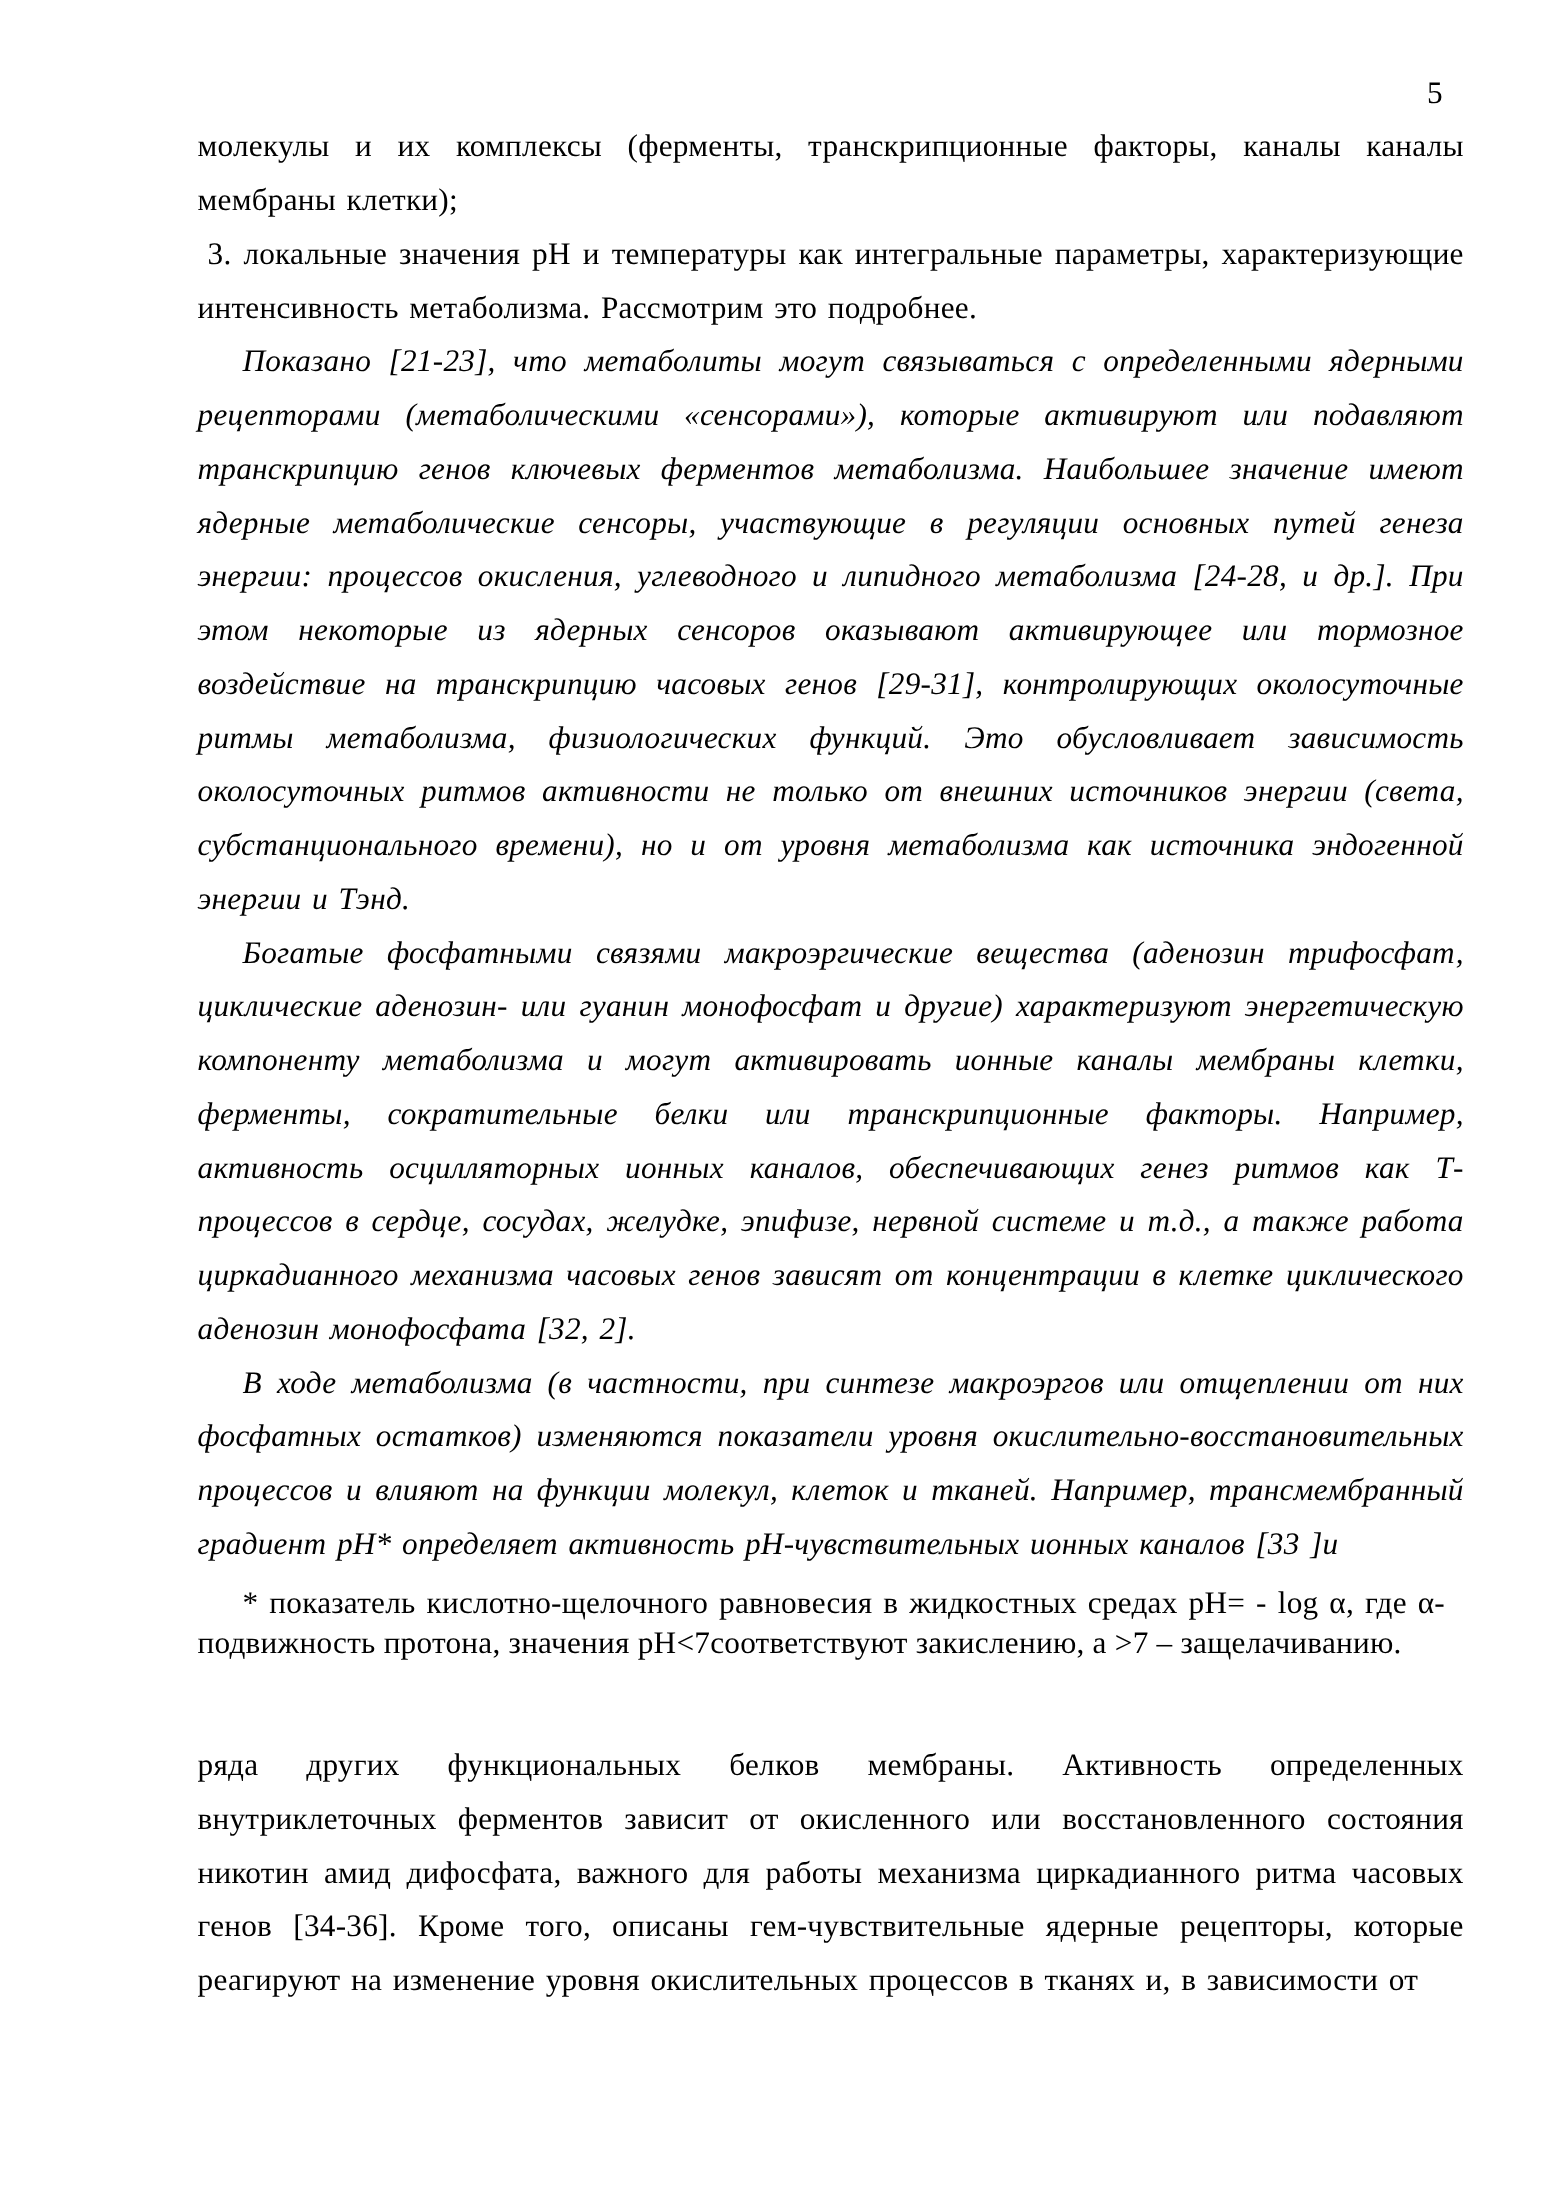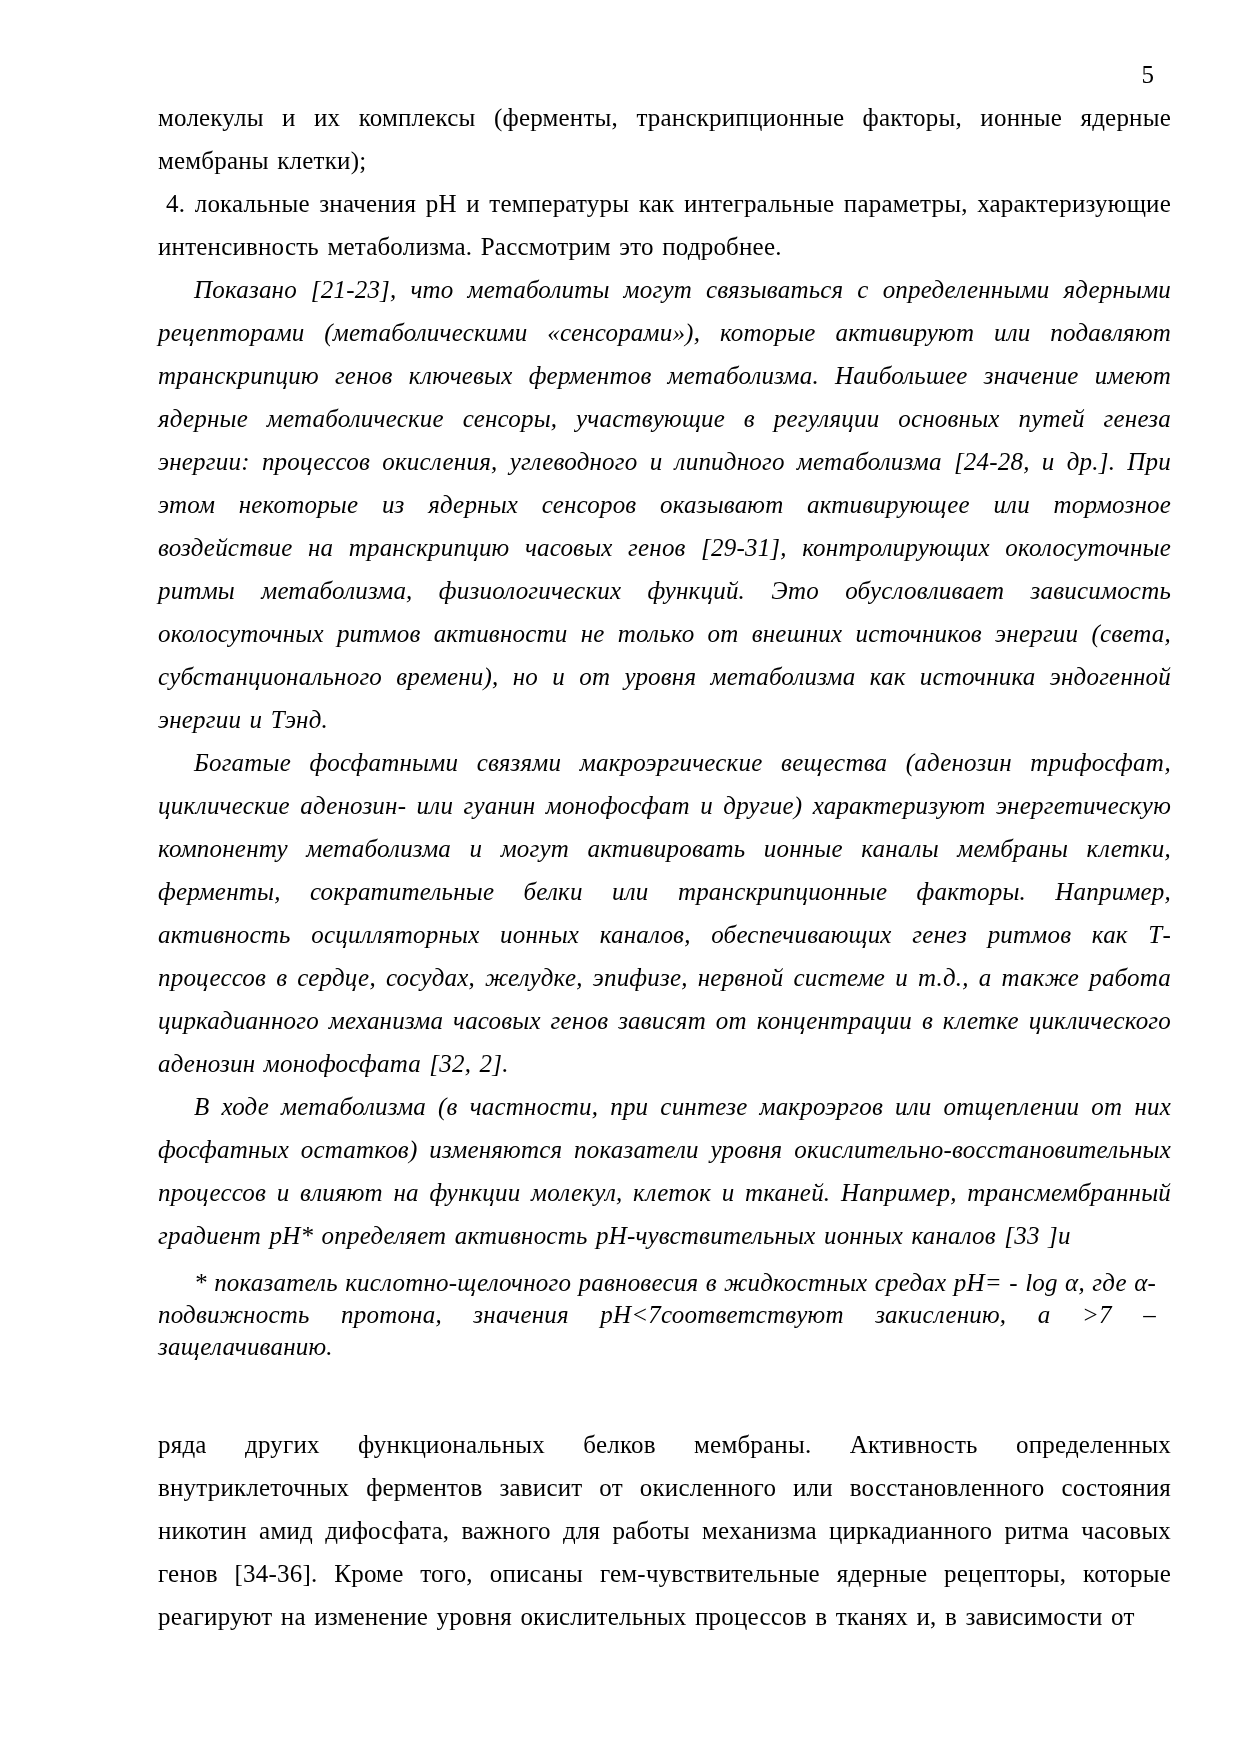--- a/index.html
+++ b/index.html
@@ -43,42 +43,41 @@
     text-indent: 36px;
     font-style: italic;
   }
   p.par-small-indent {
     text-indent: 8px;
   }
   .footnote {
     margin: 10px 15px 0 0;
     font-size: 25px;
     line-height: 32px;
-    font-style: italic;
     text-align: justify;
     text-justify: inter-word;
     text-indent: 36px;
     letter-spacing: 0.2px;
   }
   p.continuation {
     margin-top: 60px;
   }
 </style>
 </head>
 <body>
 
 <div class="page">
 
   <div class="page-number">5</div>
 
   <div class="text-block">
 
-    <p class="body-par">молекулы и их комплексы (ферменты, транскрипционные факторы, ионные ядерные мембраны клетки);</p>
+    <p class="body-par">молекулы и их комплексы (ферменты, транскрипционные факторы, каналы каналы мембраны клетки);</p>
 
-    <p class="body-par par-small-indent">4. локальные значения рН и температуры как интегральные параметры, характеризующие интенсивность метаболизма. Рассмотрим это подробнее.</p>
+    <p class="body-par par-small-indent">3. локальные значения рН и температуры как интегральные параметры, характеризующие интенсивность метаболизма. Рассмотрим это подробнее.</p>
 
     <p class="body-par par-indent">Показано [21-23], что метаболиты могут  связываться с определенными ядерными рецепторами (метаболическими «сенсорами»), которые активируют или подавляют транскрипцию генов ключевых ферментов метаболизма. Наибольшее значение имеют ядерные  метаболические сенсоры, участвующие в регуляции основных путей генеза энергии: процессов окисления, углеводного и липидного метаболизма [24-28, и др.]. При этом некоторые из ядерных сенсоров оказывают активирующее или тормозное воздействие на  транскрипцию часовых генов [29-31], контролирующих околосуточные ритмы метаболизма, физиологических функций. Это обусловливает зависимость околосуточных ритмов активности  не только от внешних источников энергии (света, субстанционального времени), но и от уровня метаболизма как источника эндогенной энергии и Тэнд.</p>
 
     <p class="body-par par-indent">Богатые фосфатными связями макроэргические вещества (аденозин трифосфат, циклические аденозин- или гуанин монофосфат и другие) характеризуют энергетическую компоненту метаболизма и могут активировать ионные каналы мембраны клетки, ферменты, сократительные белки или транскрипционные факторы.  Например, активность осцилляторных ионных каналов, обеспечивающих генез ритмов как Т-процессов в сердце, сосудах, желудке, эпифизе, нервной системе и т.д., а также работа циркадианного механизма часовых генов зависят от концентрации в клетке циклического аденозин монофосфата [32, 2].</p>
 
     <p class="body-par par-indent">В ходе метаболизма (в частности, при синтезе макроэргов или отщеплении от них фосфатных остатков) изменяются показатели уровня окислительно-восстановительных процессов и влияют на функции молекул,  клеток и тканей. Например, трансмембранный градиент рН* определяет активность рН-чувствительных ионных  каналов [33 ]и</p>
 
     <p class="footnote">* показатель кислотно-щелочного равновесия в жидкостных средах рН= - log α, где α-подвижность протона, значения рН&lt;7соответствуют закислению, а    &gt;7 – защелачиванию.</p>
 
     <p class="body-par continuation">ряда других функциональных белков мембраны. Активность определенных внутриклеточных ферментов зависит от окисленного или восстановленного состояния никотин амид дифосфата, важного для работы механизма циркадианного ритма часовых генов [34-36]. Кроме того, описаны гем-чувствительные ядерные рецепторы, которые реагируют на изменение уровня окислительных процессов в тканях и, в зависимости от</p>

